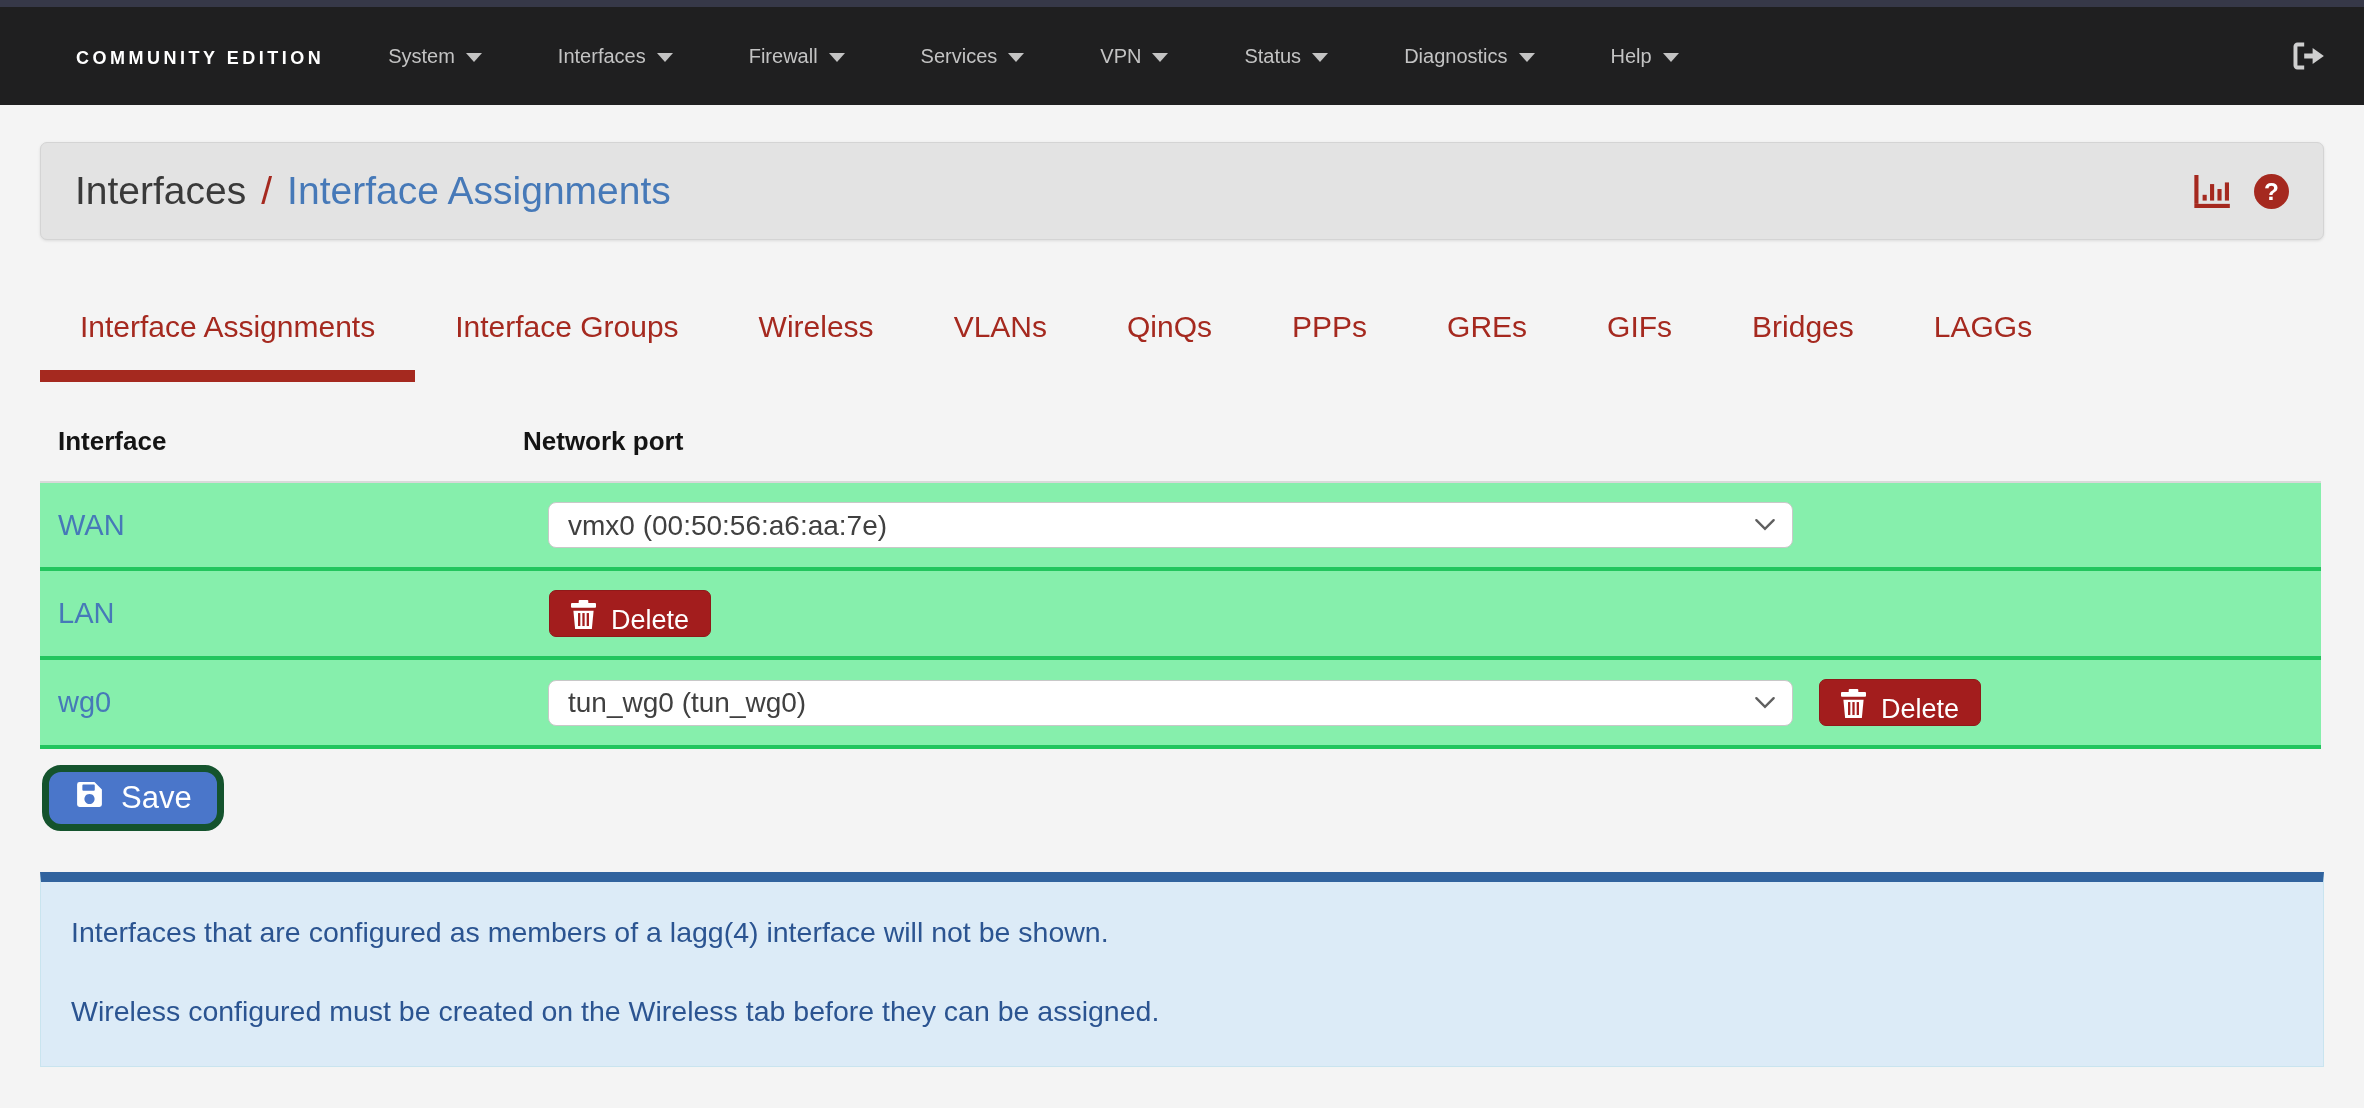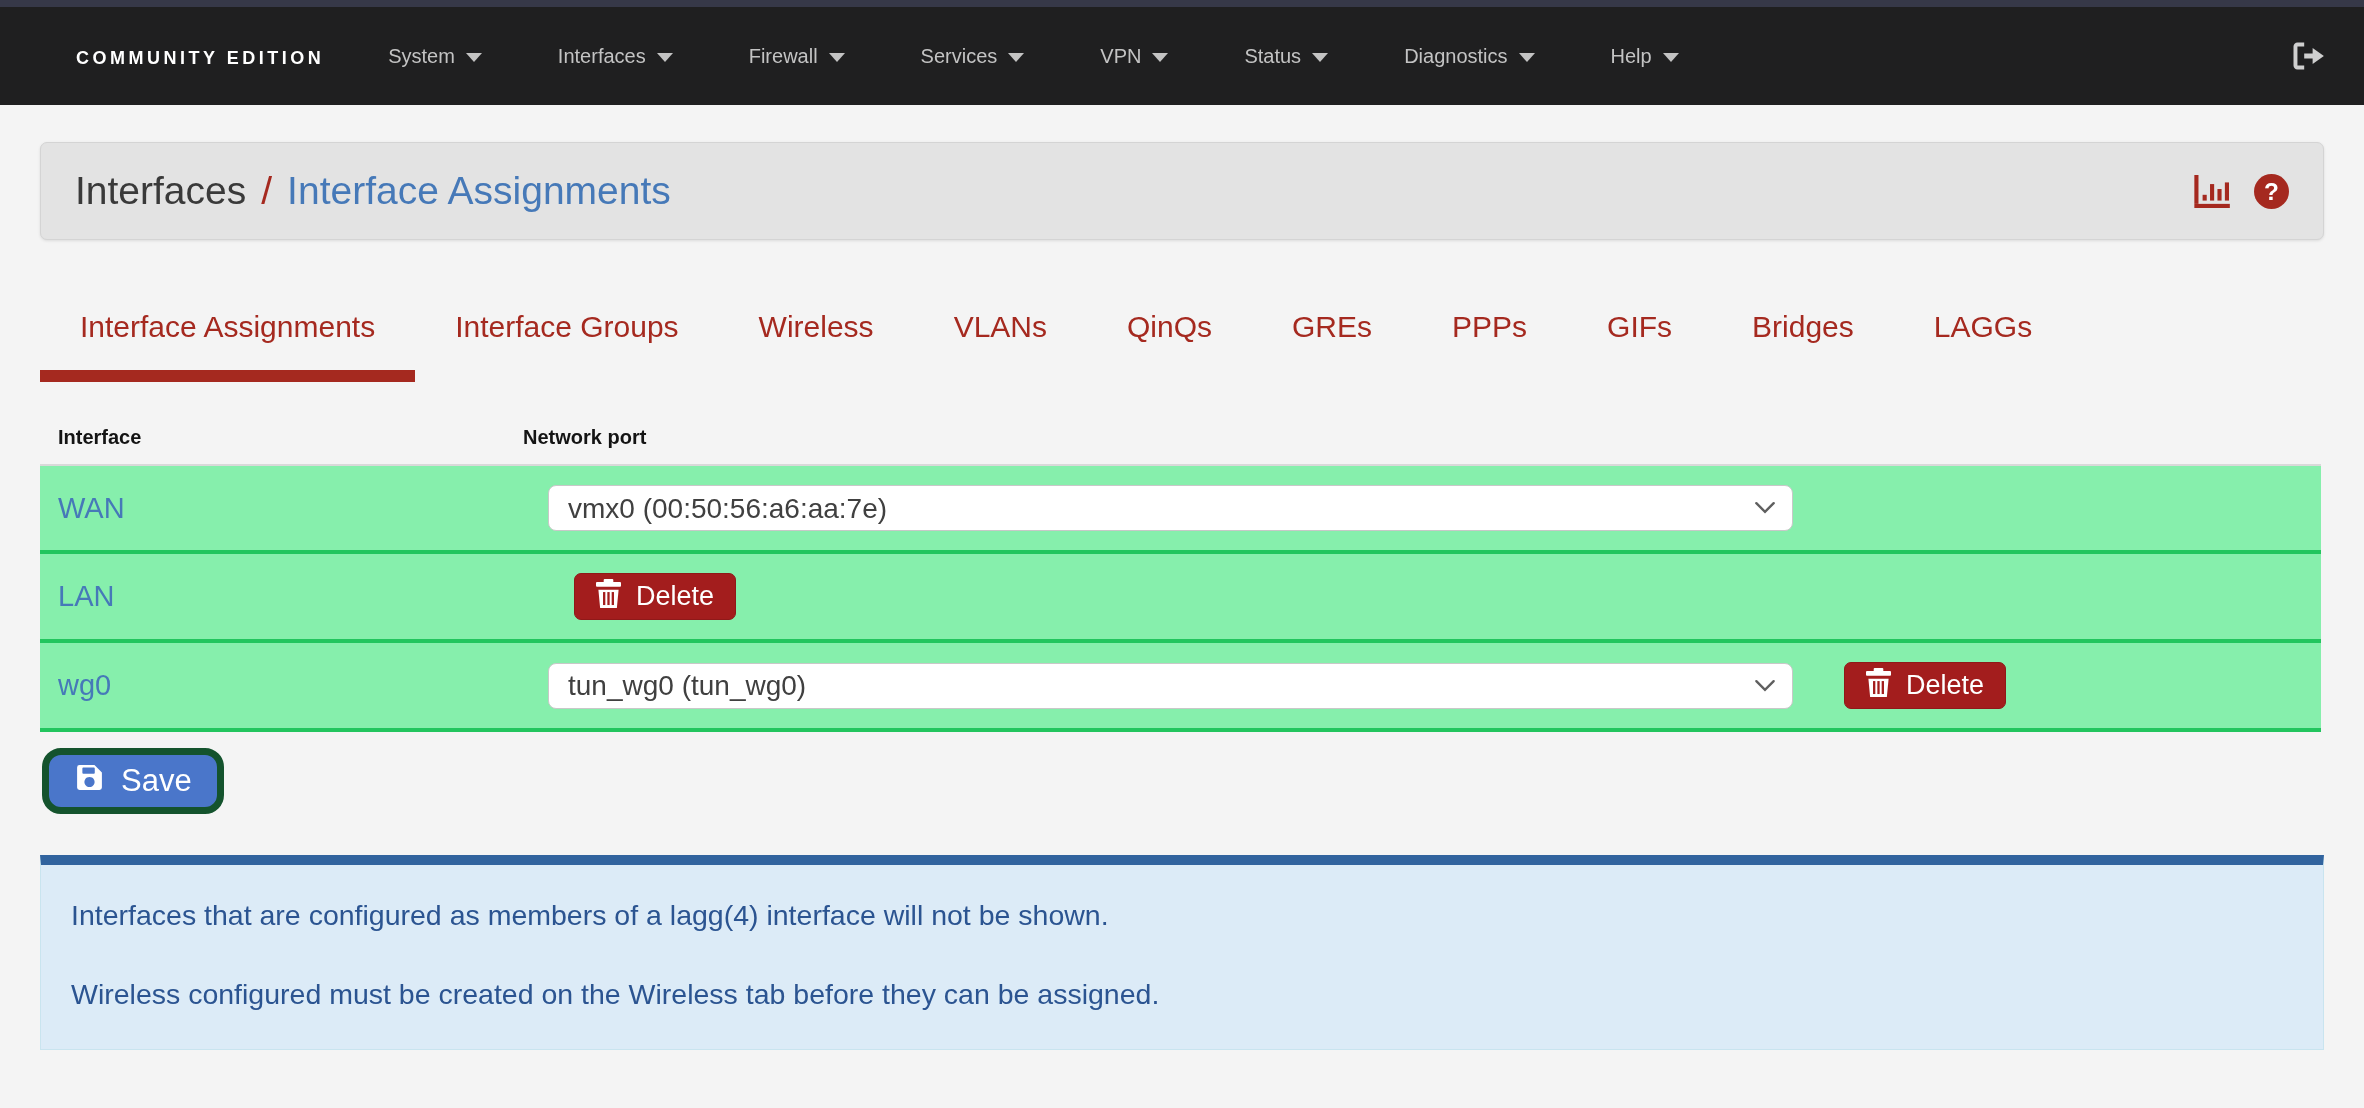--- a/index.html
+++ b/index.html
@@ -41,34 +41,34 @@
   .panel-icons{margin-left:auto;display:flex;align-items:center;gap:23px;}
   .panel-icons .icon{cursor:pointer;line-height:0;}
 
   
   .tabs{display:flex;margin:70px 40px 0;}
   .tab{font-size:30px;color:var(--accent);padding:0 40px 26px;cursor:pointer;white-space:nowrap;}
   .tab.active{border-bottom:12px solid var(--accent);}
 
   
   .assign-table{margin:44px 43px 0 40px;}
-  .t-head{display:grid;grid-template-columns:465px 1270px 1fr;padding:0 0 15px 18px;
-    font-size:20px;font-weight:bold;color:#141414;border-bottom:2px solid #d9d9d9;}
+  .t-head{display:grid;grid-template-columns:465px 1270px 1fr;padding:0 0 24px 18px;
+    font-size:26px;font-weight:bold;color:#141414;border-bottom:2px solid #d9d9d9;}
   .t-row{display:grid;grid-template-columns:465px 1270px 1fr;align-items:center;
     padding:19px 0 19px 18px;background:#86efac;border-bottom:4px solid #22c55e;}
   .iface-link{font-size:29px;color:var(--link);text-decoration:none;cursor:pointer;width:max-content;}
   .select-wrap{position:relative;width:1270px;height:46px;padding-left:25px;}
   .port-select{-webkit-appearance:none;appearance:none;width:100%;height:46px;
     border:1px solid #c8c8c8;border-radius:8px;background:#fff;font-size:28px;color:#404040;
     padding:0 52px 0 19px;font-family:inherit;cursor:pointer;}
   .chevron{position:absolute;right:17px;top:16px;pointer-events:none;line-height:0;}
   .row-actions{padding-left:26px;}
-  .btn-delete{display:inline-flex;align-items:center;gap:15px;height:47px;padding:0 21px;
+  .btn-delete{display:inline-flex;align-items:flex-end;gap:15px;height:47px;padding:0 21px;
     background:var(--del);border:1px solid #8f1919;border-radius:7px;color:#fff;font-size:27px;
-    cursor:pointer;font-family:inherit;margin-left:25px;}
+    cursor:pointer;font-family:inherit;}
   .btn-save{display:inline-flex;align-items:center;gap:16px;margin:16px 0 0 42px;height:66px;
     padding:0 25px;background:var(--save);border:7px solid #14532d;border-radius:19px;color:#fff;
     font-size:31px;cursor:pointer;font-family:inherit;}
 
   
   .infobox{margin:41px 40px 0;background:var(--infobg);
     border:1px solid #c9e4ef;border-top:10px solid var(--infobar);}
   .infobox p{margin:0;padding-left:30px;font-size:28.5px;color:var(--infotext);}
   .infobox p.first{padding-top:34px;}
   .infobox p.second{padding-top:46px;padding-bottom:38px;}
@@ -152,22 +152,22 @@
   </div>
 </header>
 
 
 <div class="tabs" id="tabs">
     <div class="tab active">Interface Assignments</div>
     <div class="tab">Interface Groups</div>
     <div class="tab">Wireless</div>
     <div class="tab">VLANs</div>
     <div class="tab">QinQs</div>
+    <div class="tab">PPPs</div>
     <div class="tab">GREs</div>
-    <div class="tab">PPPs</div>
     <div class="tab">GIFs</div>
     <div class="tab">Bridges</div>
     <div class="tab">LAGGs</div>
   </div>
 
 
 <section class="assign-table">
   <div class="t-head">
     <span>Interface</span>
     <span>Network port</span>

